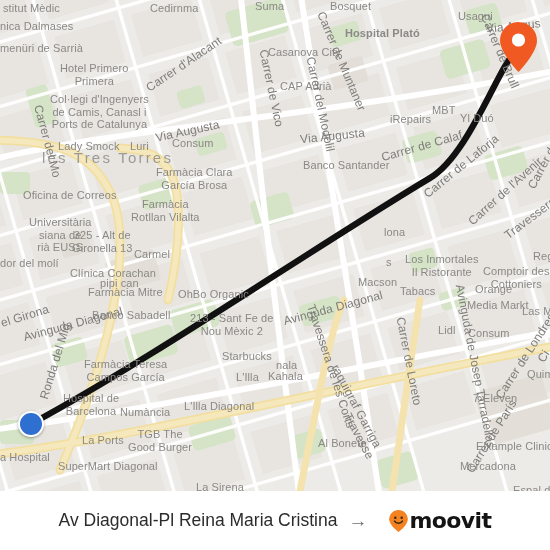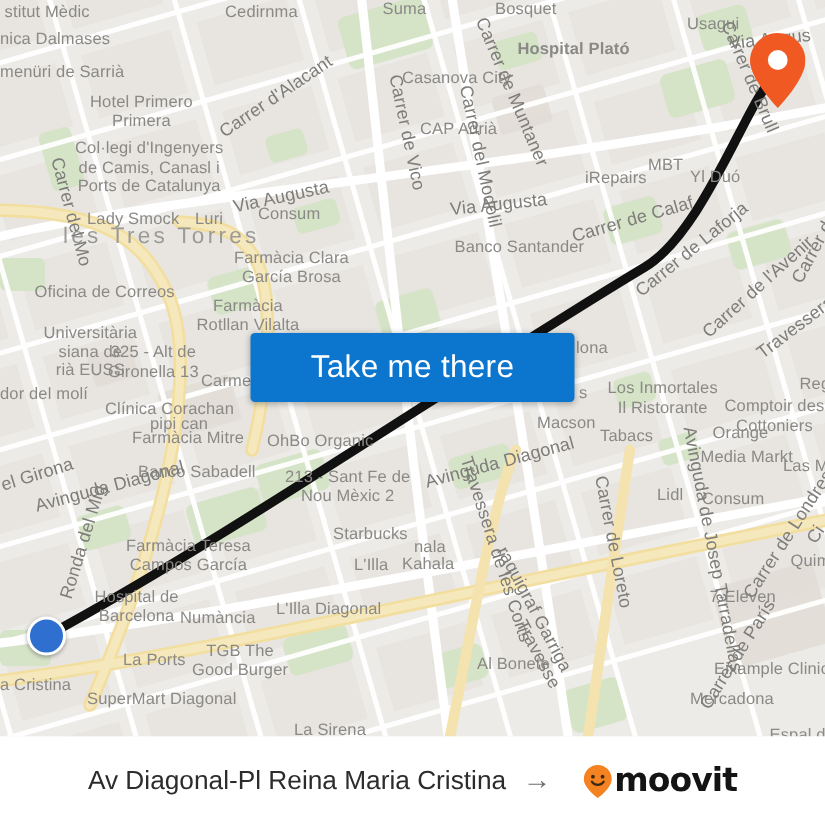--- a/index.html
+++ b/index.html
@@ -437,21 +437,21 @@
         <div class="maplabel poi" style="left: 268px; top: 370px;">Kahala</div>
         <div class="maplabel poi" style="left: 84px; top: 358px;">Farmàcia Teresa
 Campos García</div>
         <div class="maplabel poi" style="left: 63px; top: 392px;">Hospital de
 Barcelona</div>
         <div class="maplabel poi" style="left: 120px; top: 406px;">Numància</div>
         <div class="maplabel poi" style="left: 184px; top: 400px;">L'Illa Diagonal</div>
         <div class="maplabel poi" style="left: 82px; top: 434px;">La Ports</div>
         <div class="maplabel poi" style="left: 128px; top: 428px;">TGB The
 Good Burger</div>
-        <div class="maplabel poi" style="left: 0px; top: 451px;">a Cristina</div>
+        <div class="maplabel poi" style="left: 0px; top: 451px;">a Hospital</div>
         <div class="maplabel poi" style="left: 58px; top: 460px;">SuperMart Diagonal</div>
         <div class="maplabel poi" style="left: 318px; top: 437px;">Al Bonete</div>
         <div class="maplabel poi" style="left: 196px; top: 481px;">La Sirena</div>
         <div class="maplabel poi" style="left: 390px; top: 113px;">iRepairs</div>
         <div class="maplabel poi" style="left: 460px; top: 112px;">Yl Duó</div>
         <div class="maplabel poi" style="left: 432px; top: 104px;">MBT</div>
         <div class="maplabel poi" style="left: 303px; top: 159px;">Banco Santander</div>
         <div class="maplabel poi" style="left: 384px; top: 226px;">lona</div>
         <div class="maplabel poi" style="left: 386px; top: 256px;">s</div>
         <div class="maplabel poi" style="left: 405px; top: 253px;">Los Inmortales
@@ -503,21 +503,20 @@
 
     <div id="origin-marker" style="left: 18px; top: 411px;"></div>
 
     <div id="dest-marker" style="left: 500px; top: 22px;">
       <svg viewBox="0 0 37 50" width="37" height="50">
         <path d="M18.5,0 C8.3,0 0,8.3 0,18.5 C0,31 18.5,50 18.5,50 C18.5,50 37,31 37,18.5 C37,8.3 28.7,0 18.5,0 Z" fill="#f05a22"></path>
         <circle cx="18.5" cy="18" r="6.6" fill="#ffffff"></circle>
       </svg>
     </div>
 
-    <button id="take-me-there">Take me there</button>
 
   </div>
 
   <div id="footer">
     <div id="footer-inner">
       <span class="footer-place">Av Diagonal-Pl Reina Maria Cristina</span>
       <span id="route-arrow">→</span>
       <span id="moovit-logo">
         <span style="display:inline-block;line-height:0;">
           <svg viewBox="0 0 22 26" width="19" height="22">

